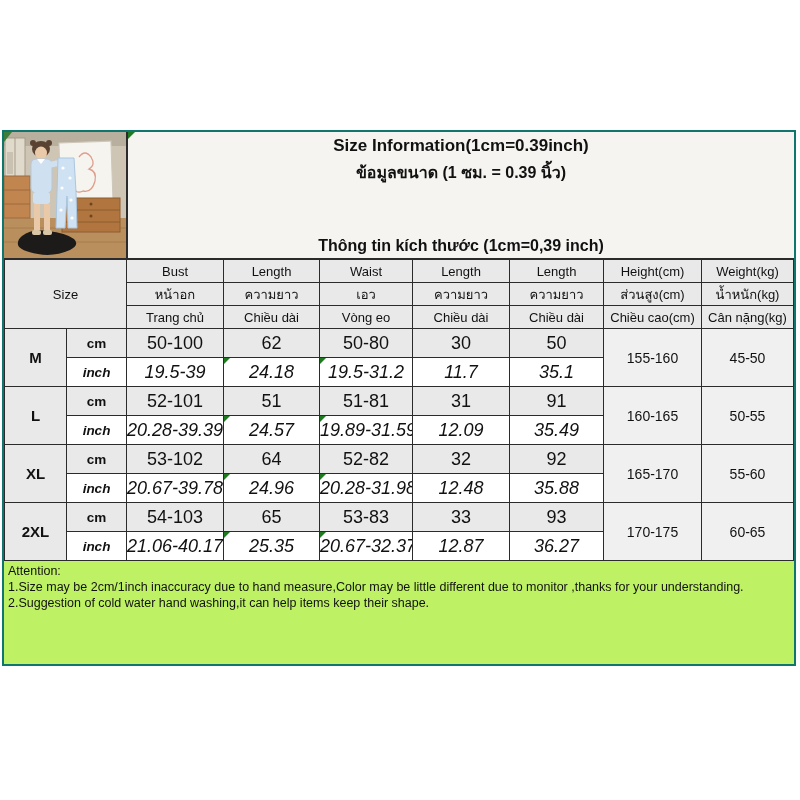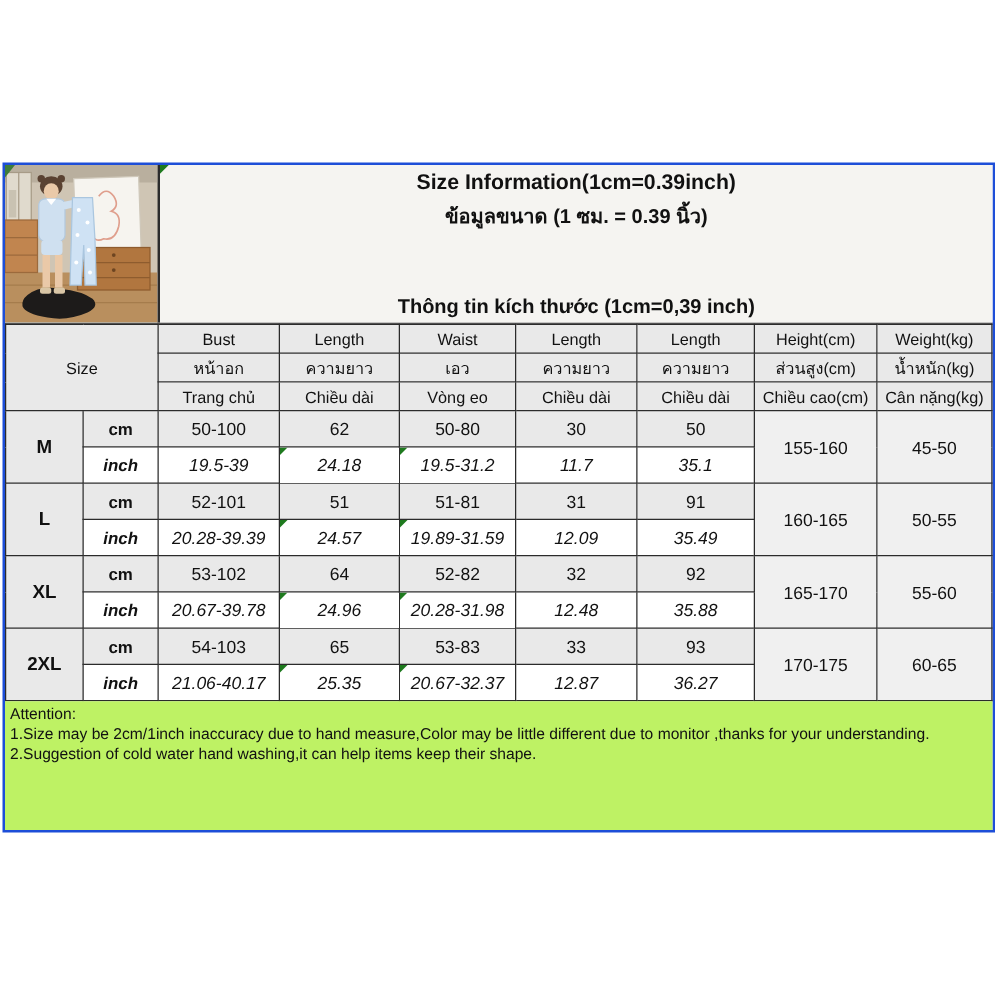--- a/index.html
+++ b/index.html
@@ -1,34 +1,34 @@
 <!DOCTYPE html>
 <html><head>
 <meta charset="utf-8">
 <style>
   html,body{margin:0;padding:0;background:#ffffff;width:800px;height:800px;overflow:hidden;
     font-family:"Liberation Sans", sans-serif;color:#111;}
-  .sheet{position:absolute;top:130px;left:2px;width:794px;border:2px solid #1d4ed8;background:#fff;box-sizing:border-box;}
+  .sheet{position:absolute;top:130px;left:2px;width:794px;border:2px solid #0f766e;background:#fff;box-sizing:border-box;}
   
   .top-row{display:flex;height:126px;border-bottom:1px solid #2b2b2b;}
   .photo-cell{width:122px;flex:0 0 122px;border-right:2px solid #2b2b2b;position:relative;overflow:hidden;background:#cfc5b4;}
   .title-cell{flex:1;background:#f5f4f1;display:flex;flex-direction:column;justify-content:center;align-items:center;
     text-align:center;position:relative;gap:4px;}
   .title-en{font-size:17px;font-weight:bold;}
   .title-th{font-size:16px;font-weight:bold;}
   .title-vi{font-size:16px;font-weight:bold;margin-top:48px;}
   .corner-flag::before{content:"";position:absolute;top:0;left:0;
     border-top:7px solid #1e7a1e;border-right:7px solid transparent;}
   
   table{width:100%;border-collapse:collapse;table-layout:fixed;}
   th,td{border:1px solid #2b2b2b;text-align:center;vertical-align:middle;padding:0;overflow:hidden;white-space:nowrap;}
   tr.hr th{height:22px;background:#e9e9e9;font-weight:normal;font-size:13px;}
   tr.hr.vi-row th{font-size:13px;}
   th.size-cell{background:#e9e9e9;font-size:24px;font-weight:bold;}
-  td{height:28px;font-size:14px;font-weight:normal;}
+  td{height:28px;font-size:18px;font-weight:normal;}
   tr.cm-row td{background:#e9e9e9;}
   tr.in-row td{background:#ffffff;font-style:italic;}
   td.szlabel{background:#e9e9e9 !important;font-weight:bold;font-size:15px;}
   td.unit{font-weight:bold;font-size:13.5px;}
   td.merged{background:#f0f0f0 !important;font-size:14px;}
   td.flag{position:relative;}
   td.flag::before{content:"";position:absolute;top:0;left:0;
     border-top:6px solid #1e7a1e;border-right:6px solid transparent;}
   
   .attention{height:103px;box-sizing:border-box;padding:2px 4px;background:#bef264;

